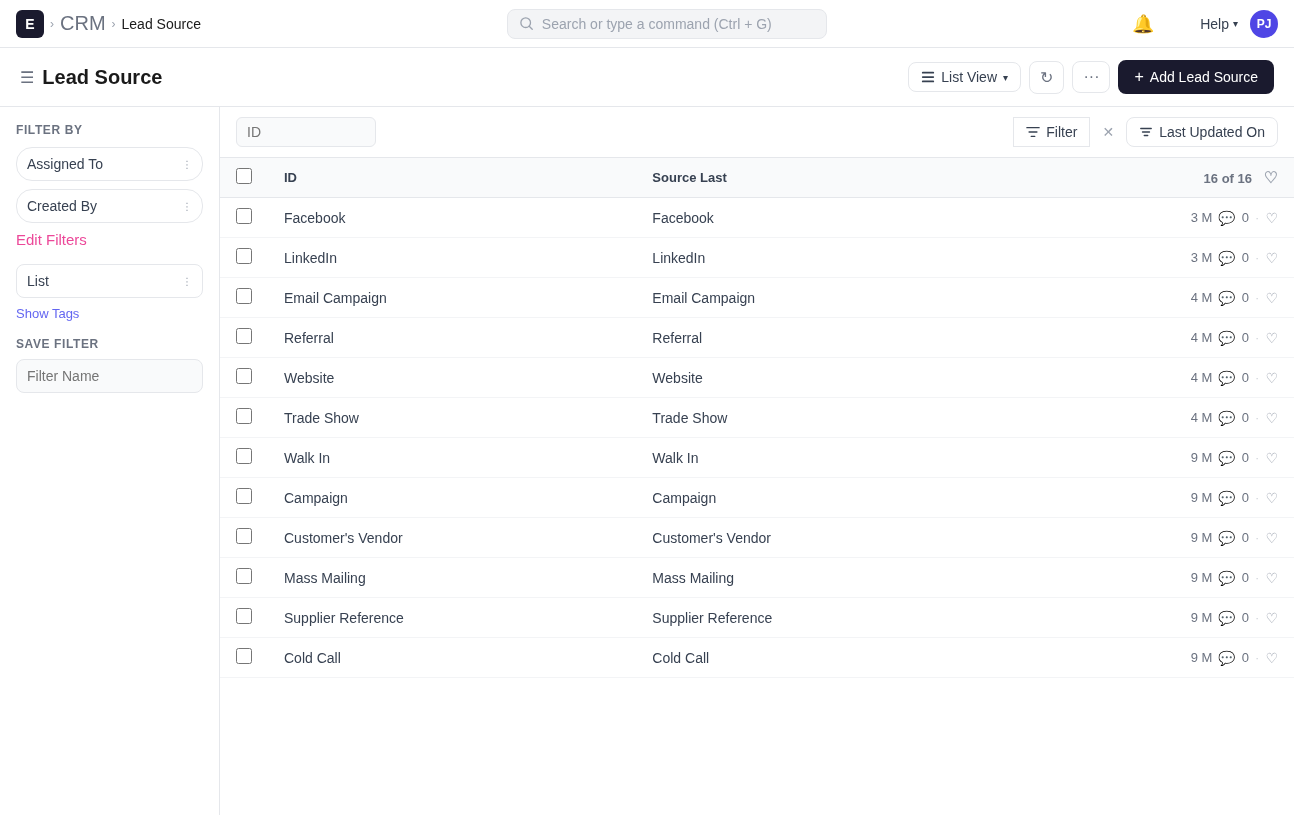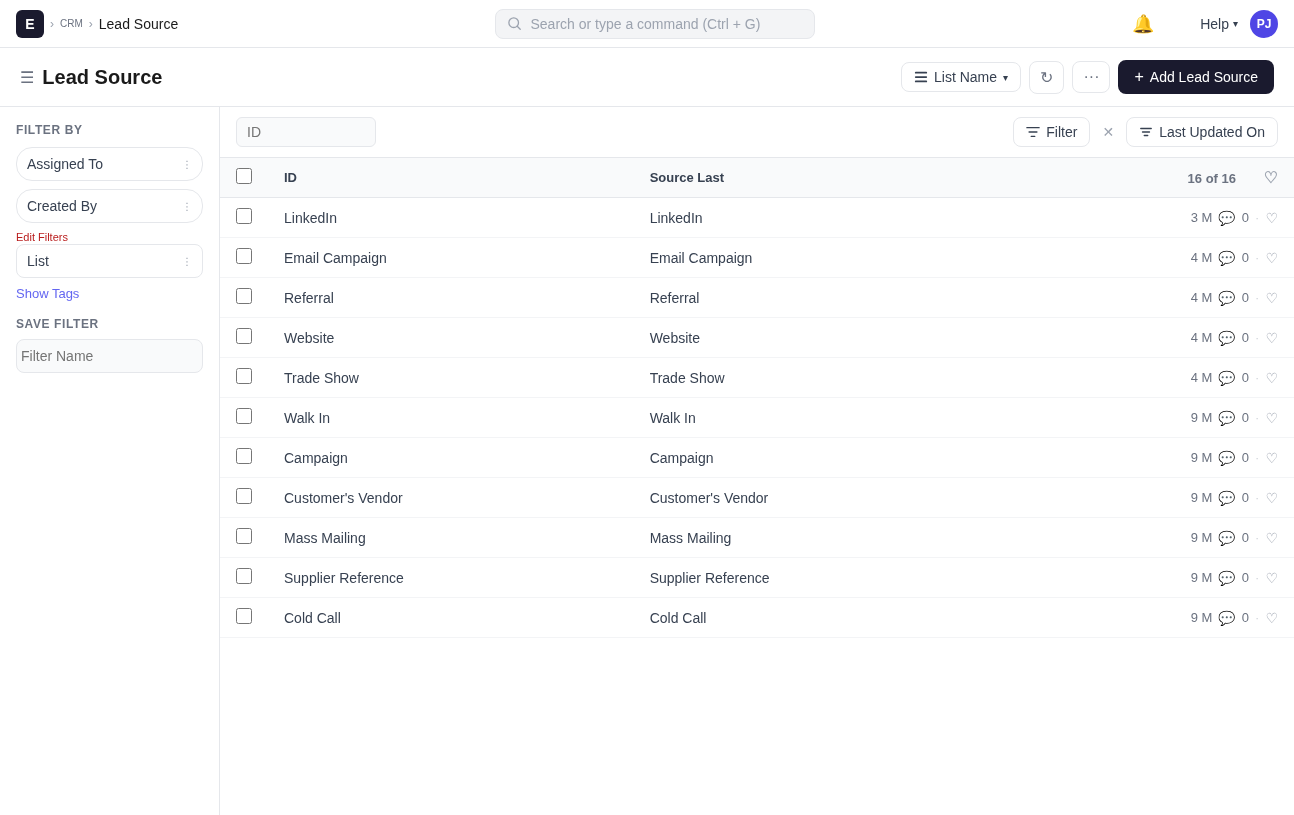--- a/index.html
+++ b/index.html
@@ -3,21 +3,21 @@
   <meta charset="utf-8">
   <style>
     * { box-sizing: border-box; margin: 0; padding: 0; }
     body { font-family: -apple-system, BlinkMacSystemFont, 'Segoe UI', sans-serif; font-size: 14px; color: #1a1a1a; background: #fff; height: 815px; overflow: hidden; }
 
     
     .top-nav { display: flex; align-items: center; justify-content: space-between; height: 48px; padding: 0 16px; border-bottom: 1px solid #e5e7eb; background: #fff; }
     .top-nav-left { display: flex; align-items: center; gap: 6px; }
     .app-icon { width: 28px; height: 28px; background: #1a1a2e; color: #fff; border-radius: 6px; display: flex; align-items: center; justify-content: center; font-weight: 700; font-size: 14px; }
     .breadcrumb-sep { color: #9ca3af; font-size: 12px; }
-    .breadcrumb-item { color: #6b7280; font-size: 10px; cursor: pointer; }
+    .breadcrumb-item { color: #6b7280; font-size: 20px; cursor: pointer; }
     .breadcrumb-current { color: #1a1a1a; font-size: 14px; }
     .search-bar { display: flex; align-items: center; gap: 8px; background: #f3f4f6; border: 1px solid #e5e7eb; border-radius: 8px; padding: 6px 12px; width: 320px; color: #6b7280; font-size: 14px; cursor: text; }
     .top-nav-right { display: flex; align-items: center; gap: 12px; }
     .bell-btn { background: none; border: none; cursor: pointer; color: #6b7280; font-size: 18px; }
     .help-btn { display: flex; align-items: center; gap: 4px; background: none; border: none; cursor: pointer; color: #374151; font-size: 14px; margin-left: 33px; }
     .avatar { width: 28px; height: 28px; background: #4f46e5; color: #fff; border-radius: 50%; display: flex; align-items: center; justify-content: center; font-size: 12px; font-weight: 600; cursor: pointer; }
 
     
     .page-header { display: flex; align-items: center; justify-content: space-between; padding: 12px 20px; border-bottom: 1px solid #e5e7eb; }
     .page-title-area { display: flex; align-items: center; gap: 8px; }
@@ -29,54 +29,54 @@
     .more-btn { border: 1px solid #e5e7eb; border-radius: 8px; padding: 6px 10px; background: #fff; cursor: pointer; color: #6b7280; font-size: 16px; }
     .add-btn { display: flex; align-items: center; gap: 6px; background: #1a1a2e; color: #fff; border: none; border-radius: 8px; padding: 8px 16px; cursor: pointer; font-size: 14px; font-weight: 500; }
 
     
     .main-layout { display: flex; height: calc(815px - 48px - 56px); }
 
     
     .sidebar { width: 220px; border-right: 1px solid #e5e7eb; padding: 16px; flex-shrink: 0; overflow-y: auto; }
     .filter-by-label { font-size: 12px; font-weight: 600; color: #6b7280; margin-bottom: 10px; text-transform: uppercase; letter-spacing: 0.05em; }
     .filter-dropdown { display: flex; align-items: center; justify-content: space-between; border: 1px solid #e5e7eb; border-radius: 16px; padding: 8px 10px; margin-bottom: 8px; cursor: pointer; background: #fff; font-size: 14px; color: #374151; }
-    .edit-filters-link { font-size: 11px; color: #b91c1c; cursor: pointer; margin: 4px 0 1px 0; }
+    .edit-filters-link { font-size: 15px; color: #ec4899; cursor: pointer; margin: 4px 0 16px 0; }
     .tags-dropdown { display: flex; align-items: center; justify-content: space-between; border: 1px solid #e5e7eb; border-radius: 8px; padding: 8px 10px; margin-bottom: 8px; cursor: pointer; background: #fff; font-size: 14px; color: #374151; }
     .show-tags-link { font-size: 13px; color: #6366f1; cursor: pointer; margin: 4px 0 16px 0; }
     .save-filter-label { font-size: 12px; font-weight: 600; color: #6b7280; margin-bottom: 8px; text-transform: uppercase; letter-spacing: 0.05em; }
-    .filter-name-input { width: 100%; border: 1px solid #e5e7eb; border-radius: 8px; padding: 8px 4px; font-size: 14px; color: #9ca3af; background: #f9fafb; outline: none; }
+    .filter-name-input { width: 100%; border: 1px solid #e5e7eb; border-radius: 8px; padding: 8px 10px; font-size: 14px; color: #9ca3af; background: #f9fafb; outline: none; }
 
     
     .content-area { flex: 1; display: flex; flex-direction: column; overflow: hidden; }
 
     
     .table-toolbar { display: flex; align-items: center; justify-content: space-between; padding: 10px 16px; border-bottom: 1px solid #e5e7eb; }
     .id-search { border: 1px solid #e5e7eb; border-radius: 6px; padding: 6px 10px; font-size: 14px; color: #9ca3af; background: #f9fafb; width: 140px; outline: none; }
     .toolbar-right { display: flex; align-items: center; gap: 8px; }
-    .filter-btn { display: flex; align-items: center; gap: 6px; border: 1px solid #e5e7eb; border-radius: 8px; padding: 6px 12px; background: #fff; cursor: pointer; font-size: 14px; color: #374151; }
+    .filter-btn { display: flex; align-items: center; gap: 6px; border: 1px solid #e5e7eb; border-radius: 0; padding: 6px 12px; background: #fff; cursor: pointer; font-size: 14px; color: #374151; }
     .clear-filter-btn { background: none; border: none; cursor: pointer; color: #9ca3af; font-size: 14px; padding: 4px; }
     .sort-btn { display: flex; align-items: center; gap: 6px; border: 1px solid #e5e7eb; border-radius: 8px; padding: 6px 12px; background: #fff; cursor: pointer; font-size: 14px; color: #374151; }
 
     
     .table-wrapper { flex: 1; overflow-y: auto; }
     table { width: 100%; border-collapse: collapse; }
     thead tr { border-bottom: 1px solid #e5e7eb; background: #f9fafb; }
     thead th { padding: 10px 16px; text-align: left; font-size: 13px; font-weight: 600; color: #374151; white-space: nowrap; }
     thead th.right { text-align: right; }
     tbody tr { border-bottom: 1px solid #f3f4f6; }
     tbody td { padding: 10px 16px; font-size: 14px; color: #374151; vertical-align: middle; }
     tbody td.id-col { color: #374151; font-weight: 500; }
     tbody td.meta-col { text-align: right; color: #6b7280; font-size: 13px; white-space: nowrap; }
     .row-checkbox { width: 16px; height: 16px; cursor: pointer; }
     .th-checkbox { width: 16px; height: 16px; cursor: pointer; }
     .row-actions { display: flex; align-items: center; gap: 6px; justify-content: flex-end; }
     .comment-icon { color: #9ca3af; font-size: 14px; }
     .heart-icon { color: #9ca3af; font-size: 14px; cursor: pointer; }
     .dot-sep { color: #d1d5db; }
-    .record-count { color: #6b7280; font-size: 13px; margin-right: 24px; }
+    .record-count { color: #6b7280; font-size: 13px; margin-right: 8px; }
     .heart-header { color: #9ca3af; font-size: 16px; cursor: pointer; }
   </style>
 </head>
 <body>
 
 <nav class="top-nav">
   <div class="top-nav-left">
     <div class="app-icon">E</div>
     <span class="breadcrumb-sep">›</span>
     <span class="breadcrumb-item">CRM</span>
@@ -105,21 +105,21 @@
     <span class="menu-icon">☰</span>
     <h1 class="page-title">Lead Source</h1>
   </div>
   <div class="page-actions">
     <button class="view-toggle">
       <svg width="14" height="14" viewBox="0 0 16 16" fill="none">
           <rect x="1" y="2" width="14" height="2" rx="1" fill="#374151"></rect>
           <rect x="1" y="7" width="14" height="2" rx="1" fill="#374151"></rect>
           <rect x="1" y="12" width="14" height="2" rx="1" fill="#374151"></rect>
         </svg>
-      <span>List Name</span>
+      <span>List View</span>
       <span style="font-size:10px;">▾</span>
     </button>
     <button class="refresh-btn">↻</button>
     <button class="more-btn">···</button>
     <button class="add-btn">
       <span style="font-size:16px;">+</span>
       <span>Add Lead Source</span>
     </button>
   </div>
 </header>
@@ -174,20 +174,34 @@
             <th style="width:40px;"><input type="checkbox" class="th-checkbox" style=""></th>
             <th>ID</th>
             <th>Source Last</th>
             <th class="right">
               <span class="record-count">16 of 16</span>
               <span class="heart-header">♡</span>
             </th>
           </tr>
         </thead>
         <tbody id="table-body">
+        <tr>
+      <td style="width:40px;"><input type="checkbox" class="row-checkbox" style=""></td>
+      <td class="id-col">Facebook</td>
+      <td>Facebook</td>
+      <td class="meta-col">
+        <div class="row-actions">
+          <span>3 M</span>
+          <span class="comment-icon">💬</span>
+          <span>0</span>
+          <span class="dot-sep">·</span>
+          <span class="heart-icon">♡</span>
+        </div>
+      </td>
+    </tr>
             <tr>
       <td style="width:40px;"><input type="checkbox" class="row-checkbox" style=""></td>
       <td class="id-col">LinkedIn</td>
       <td>LinkedIn</td>
       <td class="meta-col">
         <div class="row-actions">
           <span>3 M</span>
           <span class="comment-icon">💬</span>
           <span>0</span>
           <span class="dot-sep">·</span>

